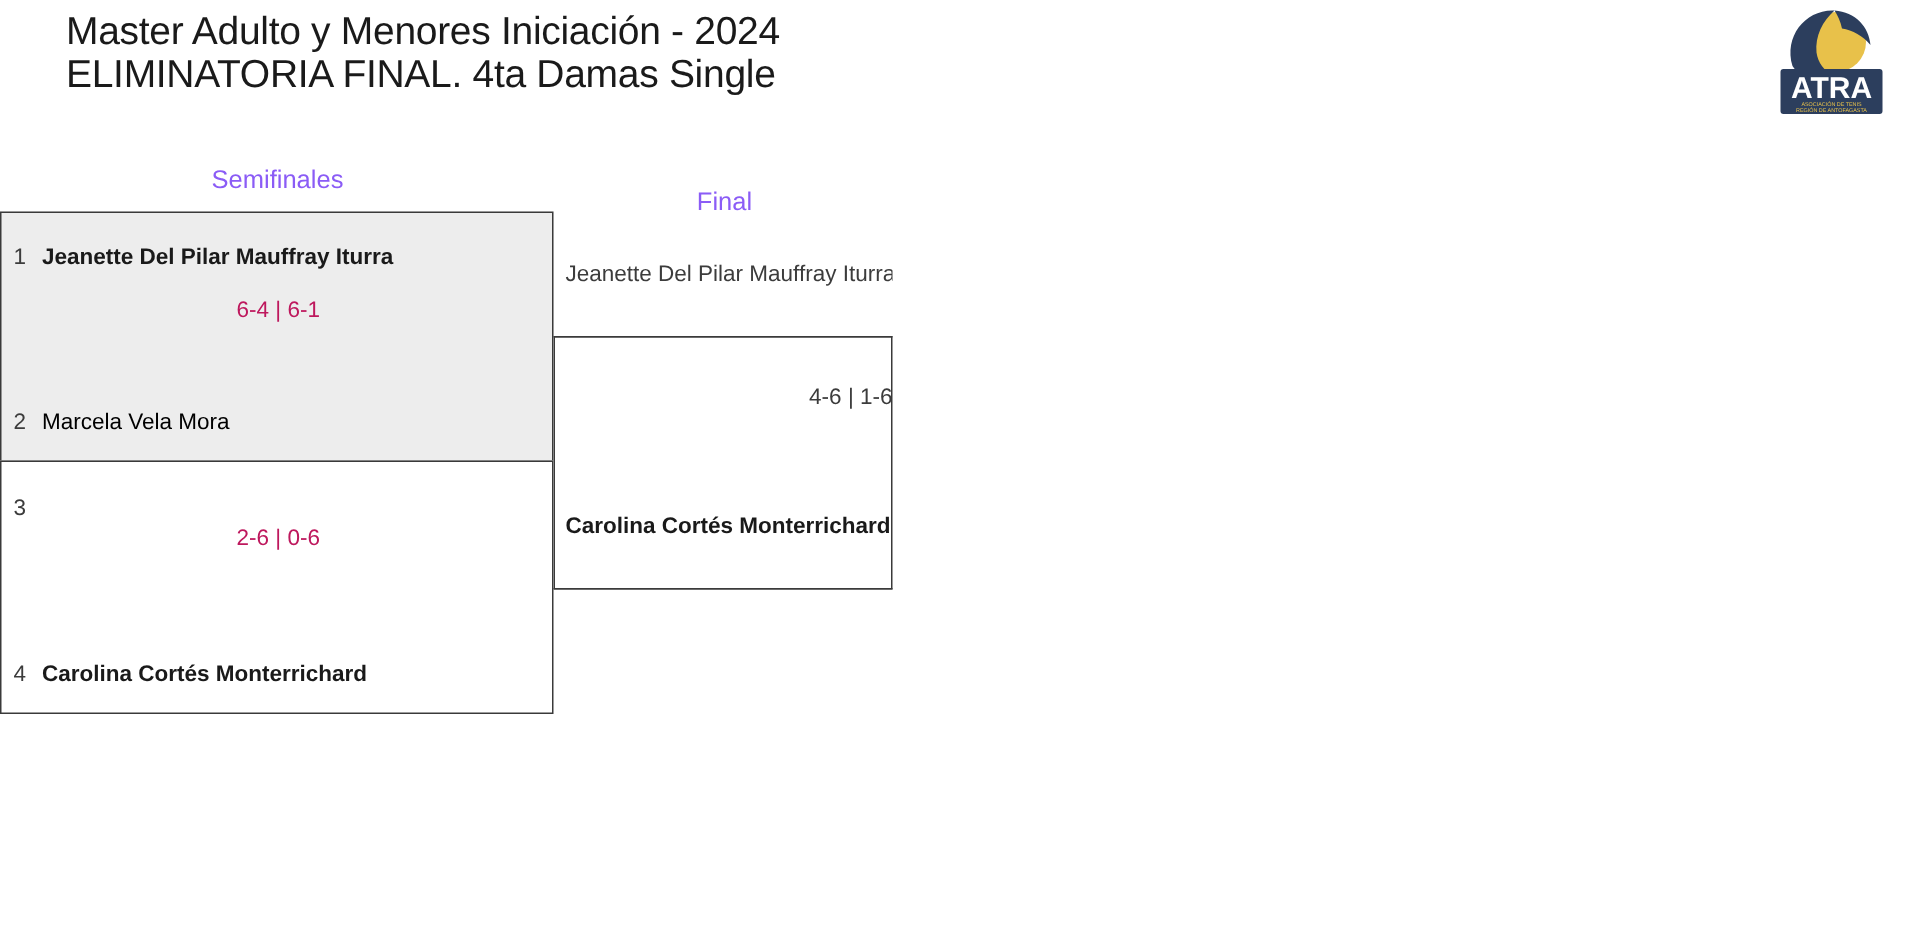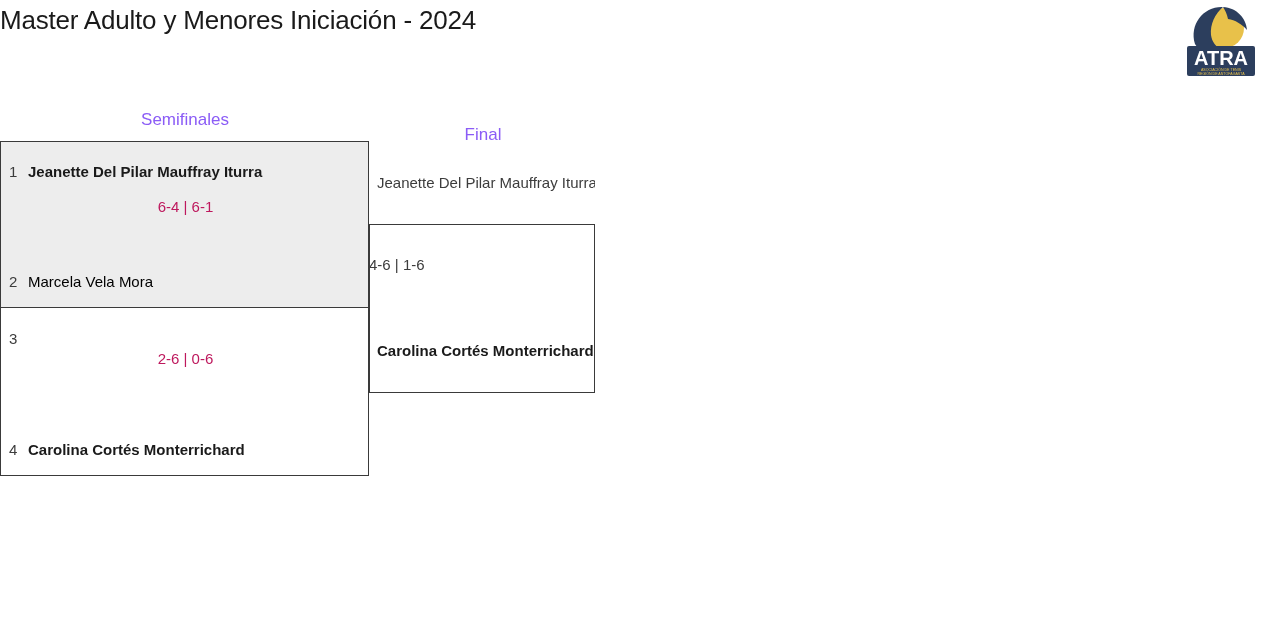--- a/index.html
+++ b/index.html
@@ -15,20 +15,21 @@
     color: #231f20;
     overflow: hidden;
   }
 
   
   #title-block {
     position: absolute;
     left: 0px;
     top: 6px;
     width: 900px;
+    padding-left: 44px;
   }
   .title-line {
     font-size: 26px;
     line-height: 29px;
     font-weight: 400;
     color: #1a1a1a;
     letter-spacing: -0.2px;
     white-space: nowrap;
   }
 
@@ -172,31 +173,32 @@
   }
   .final-name.winner {
     font-weight: 700;
     color: #1a1a1a;
   }
   #final-score {
     position: absolute;
     left: 369px;
     top: 256px;
     width: 226px;
-    text-align: left;
+    text-align: right;
     font-size: 15px;
     color: #3c3c3c;
     white-space: nowrap;
   }
 </style>
 </head>
 <body>
 
 <div id="title-block">
   <div class="title-line">Master Adulto y Menores Iniciación - 2024</div>
+  <div class="title-line">ELIMINATORIA FINAL. 4ta Damas Single</div>
 </div>
 
 <div id="logo">
   <svg width="78" height="78" viewBox="0 0 78 78" xmlns="http://www.w3.org/2000/svg">
 
     <circle cx="42" cy="26" r="20" fill="#e8c14a"></circle>
 
     <path d="M13 42 C7 22, 22 4, 41 5 C33 12, 28 22, 29 33 C30 40, 34 45, 40 48 C27 51, 17 49, 13 42 Z" fill="#2c3e5d"></path>
     <path d="M41 5 C55 6, 64 16, 65 28 C60 22, 53 18, 46 17 C45 12, 43 8, 41 5 Z" fill="#2c3e5d"></path>
 

